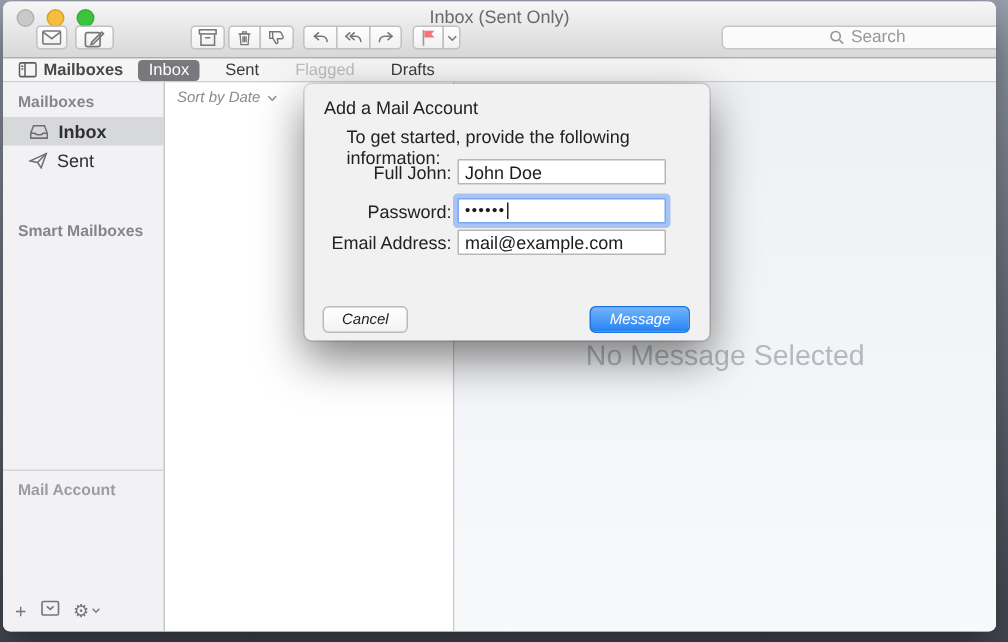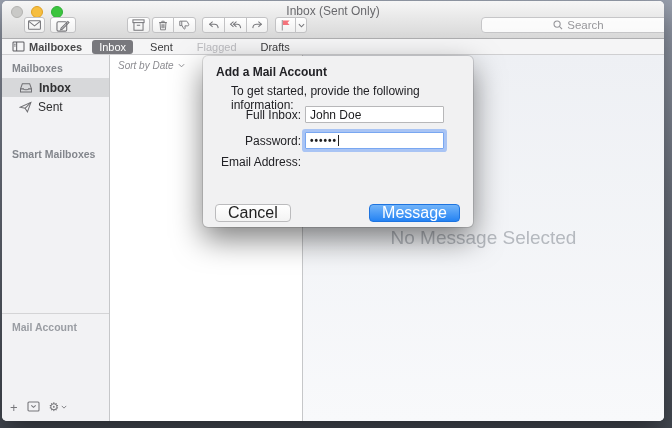--- a/index.html
+++ b/index.html
@@ -48,28 +48,28 @@
   .gear-glyph { font-size:12px; line-height:1; }
 
   .msglist { width:193px; background:#fff; border-right:1px solid #c6c7c9;font-style:italic; }
   .sort { display:flex; align-items:center; gap:4px; padding:5px 0 0 8px; font-size:10px; color:#8b8b90; }
 
   .msgpane { flex:1; background:linear-gradient(180deg,#eef0f4,#f8f9fb); display:flex; align-items:center; justify-content:center; }
   .empty-text { font-size:19px; color:#b5b9bf; }
 
   
   .dialog { position:absolute; left:201px; top:55px; width:270px; height:171px; background:#f1f1f2; border-radius:5px; box-shadow:0 12px 30px rgba(0,0,0,.5),0 0 0 1px rgba(0,0,0,.12); font-size:12px; color:#222226; }
-  .dtitle { position:absolute; left:13px; top:9px; font-weight:bold; }
+  .dtitle { position:absolute; left:13px; top:9px; font-weight:normal; }
   .dsub { position:absolute; left:28px; top:28px; }
   .drow { position:absolute; left:0; height:17px; display:flex; align-items:center; }
   .drow label { width:102px; text-align:right; padding-right:4px; }
   .drow input, .pwfield { width:139px; height:17px; border:1px solid #b7b7b9; background:#fff; font-family:inherit; font-size:12px; padding:0 4px; border-radius:1px; color:#1c1c1e; }
   .pwfield { display:flex; align-items:center; letter-spacing:1px; border-color:#79a7f1; box-shadow:0 0 0 3px rgba(110,158,245,.55); font-size:10px; font-weight:bold; }
   .caret { width:1px; height:11px; background:#222; margin-left:1px; }
-  .dbtn { position:absolute; top:148px; height:18px; display:flex; align-items:center; border-radius:4px; font-size:16px; padding:0 12px; }
+  .dbtn { position:absolute; top:148px; height:18px; display:flex; align-items:center; border-radius:4px; font-size:10px; padding:0 12px;font-style:italic; }
   .btn-cancel { left:12px; background:linear-gradient(#ffffff,#f3f3f3); border:1px solid #bbbbbd; color:#222; }
   .btn-create { right:13px; background:linear-gradient(#72b4f9,#2583f3); border:1px solid #1e74df; color:#fff; }
 </style>
 </head>
 <body>
 
 <div class="window">
 
   <div class="chrome">
     <div class="traffic">
@@ -227,25 +227,26 @@
     <section class="msgpane">
       <div class="empty-text">No Message Selected</div>
     </section>
   </div>
 
   <div class="dialog">
     <div class="dtitle">Add a Mail Account</div>
     <div class="dsub">To get started, provide the following information:</div>
 
     <div class="drow" style="top:50px;">
-      <label>Full Inbox:</label>
+      <label>Full John:</label>
       <input type="text" value="John Doe" style="">
     </div>
     <div class="drow" style="top:73px;margin-top:24px;">
       <label>Email Address:</label>
+      <input type="text" value="mail@example.com" style="">
     </div>
     <div class="drow" style="top:76px;">
       <label>Password:</label>
       <div class="pwfield">
         <span>••••••</span>
         <span class="caret"></span>
       </div>
     </div>
 
     <div class="dbtn btn-cancel">Cancel</div>

